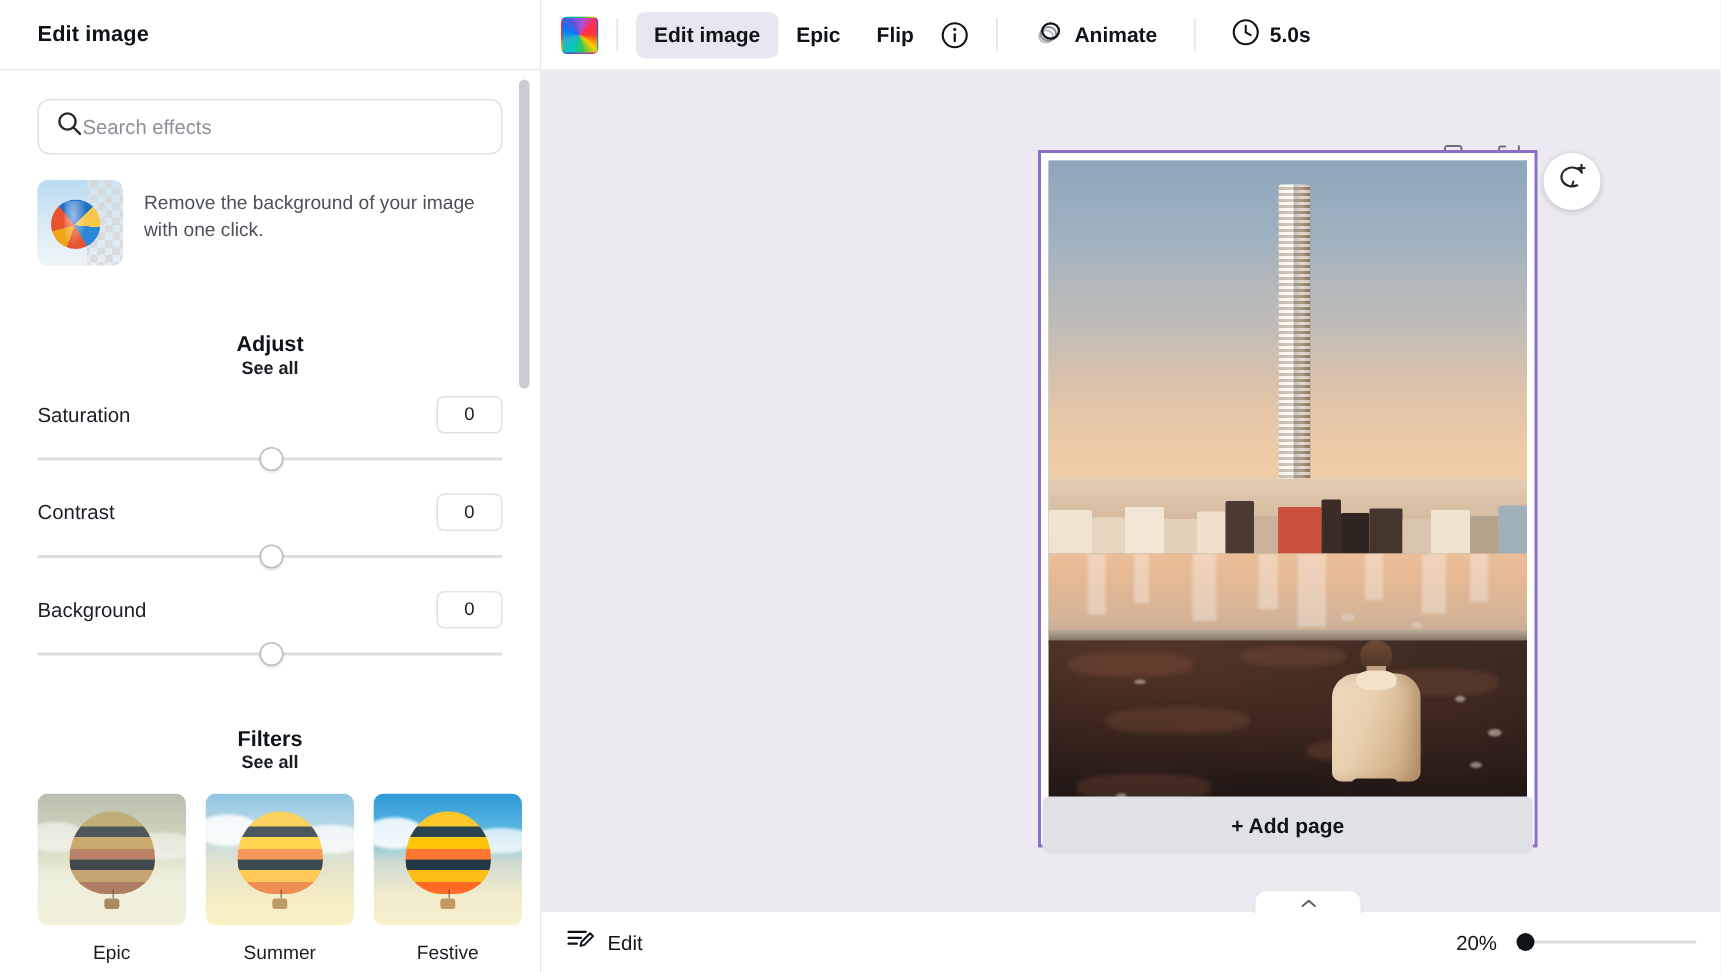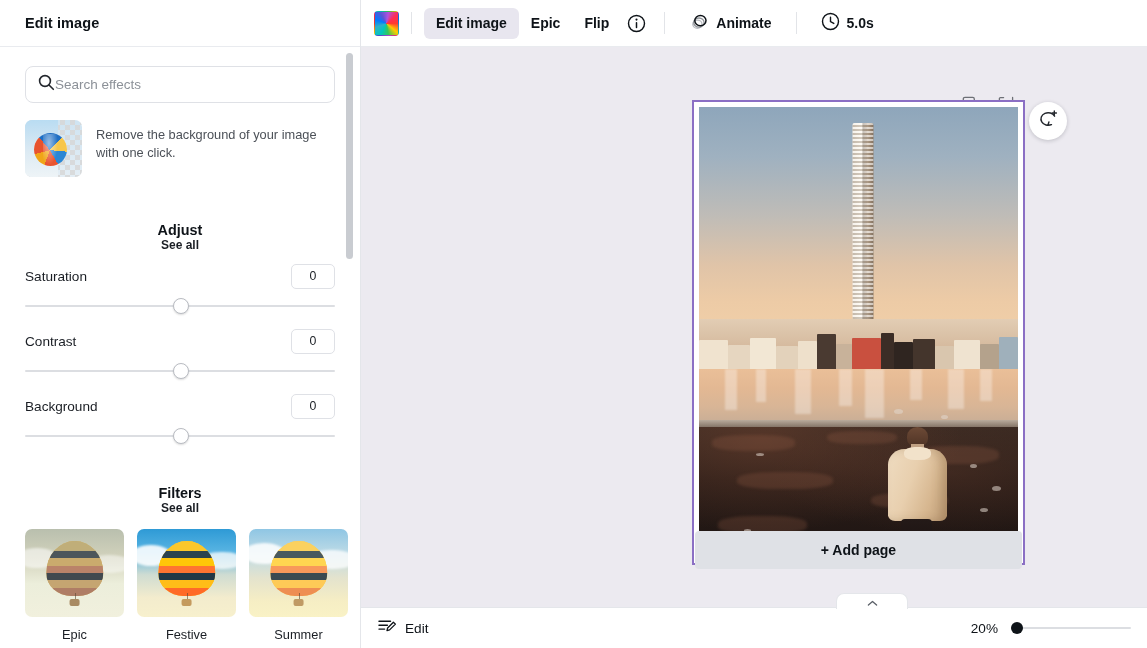--- a/index.html
+++ b/index.html
@@ -670,61 +670,61 @@
                 <div class="bline"></div>
                 <div class="bbasket" style="background:#a88a62;"></div>
               </div>
             </div>
             <div class="filter-name">Epic</div>
           </div>
 
           <div class="filter-cell">
             <div class="filter-thumb">
               <div class="balloon-scene">
+                <div class="bsky" style="background:linear-gradient(180deg,#8fc6e4 0%,#bedbe6 28%,#e4e3cd 56%,#f6eec4 82%,#f9f2c6 100%);"></div>
+                <div class="bcloud" style="left:-6%;top:16%;width:42%;height:24%;opacity:.92;"></div>
+                <div class="bcloud" style="left:60%;top:24%;width:48%;height:22%;opacity:.82;"></div>
+                <div class="bbody" style="filter:saturate(1.08) sepia(.12) brightness(1.04);">
+                  <span style="top:0;height:17%;background:#ecc558;"></span>
+                  <span style="top:17%;height:13%;background:#42545c;"></span>
+                  <span style="top:30%;height:15%;background:#f3c949;"></span>
+                  <span style="top:45%;height:13%;background:#eb8d54;"></span>
+                  <span style="top:58%;height:13%;background:#35464f;"></span>
+                  <span style="top:71%;height:14%;background:#efbe50;"></span>
+                  <span style="top:85%;height:15%;background:#e2844c;"></span>
+                </div>
+                <div class="bline"></div>
+                <div class="bbasket" style="background:#c09a64;"></div>
+              </div>
+            </div>
+            <div class="filter-name">Summer</div>
+          </div>
+
+          <div class="filter-cell">
+            <div class="filter-thumb">
+              <div class="balloon-scene">
                 <div class="bsky" style="background:linear-gradient(180deg,#2e9ad6 0%,#58b4e2 26%,#cfdcd2 52%,#f3eccd 78%,#f7f0cd 100%);"></div>
                 <div class="bcloud" style="left:-6%;top:18%;width:40%;height:24%;opacity:.95;"></div>
                 <div class="bcloud" style="left:64%;top:26%;width:44%;height:20%;opacity:.8;"></div>
                 <div class="bbody" style="filter:saturate(1.25) contrast(1.08);">
                   <span style="top:0;height:17%;background:#e8c24e;"></span>
                   <span style="top:17%;height:13%;background:#35474f;"></span>
                   <span style="top:30%;height:15%;background:#f4c134;"></span>
                   <span style="top:45%;height:13%;background:#ea7a48;"></span>
                   <span style="top:58%;height:13%;background:#2c3d47;"></span>
                   <span style="top:71%;height:14%;background:#f0b93f;"></span>
                   <span style="top:85%;height:15%;background:#e0713f;"></span>
                 </div>
                 <div class="bline"></div>
                 <div class="bbasket" style="background:#c49a5e;"></div>
               </div>
             </div>
             <div class="filter-name">Festive</div>
           </div>
 
-          <div class="filter-cell">
-            <div class="filter-thumb">
-              <div class="balloon-scene">
-                <div class="bsky" style="background:linear-gradient(180deg,#8fc6e4 0%,#bedbe6 28%,#e4e3cd 56%,#f6eec4 82%,#f9f2c6 100%);"></div>
-                <div class="bcloud" style="left:-6%;top:16%;width:42%;height:24%;opacity:.92;"></div>
-                <div class="bcloud" style="left:60%;top:24%;width:48%;height:22%;opacity:.82;"></div>
-                <div class="bbody" style="filter:saturate(1.08) sepia(.12) brightness(1.04);">
-                  <span style="top:0;height:17%;background:#ecc558;"></span>
-                  <span style="top:17%;height:13%;background:#42545c;"></span>
-                  <span style="top:30%;height:15%;background:#f3c949;"></span>
-                  <span style="top:45%;height:13%;background:#eb8d54;"></span>
-                  <span style="top:58%;height:13%;background:#35464f;"></span>
-                  <span style="top:71%;height:14%;background:#efbe50;"></span>
-                  <span style="top:85%;height:15%;background:#e2844c;"></span>
-                </div>
-                <div class="bline"></div>
-                <div class="bbasket" style="background:#c09a64;"></div>
-              </div>
-            </div>
-            <div class="filter-name">Summer</div>
-          </div>
-
         </div>
       </div>
 
       <div class="scroll-track">
         <div class="scroll-thumb"></div>
       </div>
     </div>
   </aside>
 
   <section class="main">

